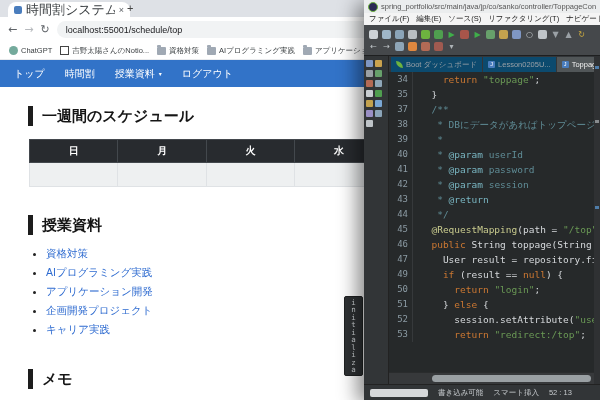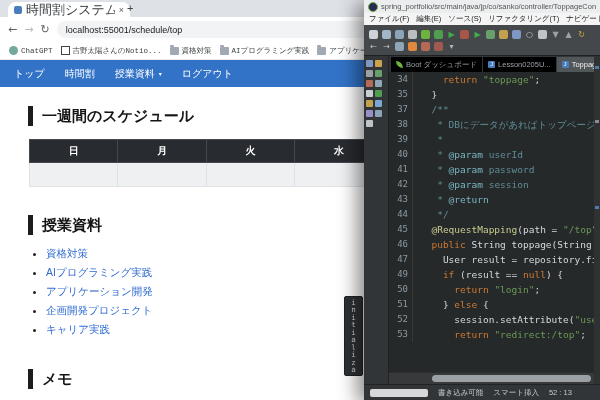--- a/index.html
+++ b/index.html
@@ -15,21 +15,21 @@
   .btab-title{font-size:13px;color:#3c4043;flex:1;white-space:nowrap;overflow:hidden;}
   .btab-close{font-size:9px;color:#5f6368;}
   .newtab{position:absolute;left:127px;top:2px;font-size:11px;color:#444;}
   .toolbar{height:25px;background:#fff;display:flex;align-items:center;gap:7px;padding:0 8px;}
   .nav-btn{color:#5f6368;font-size:11px;font-family:"DejaVu Sans",sans-serif;}
   .nav-btn.dim{color:#b6b9bd;}
   .addr{flex:0 1 300px;height:17px;background:#f1f3f4;border-radius:9px;display:flex;
         align-items:center;padding:0 9px;}
   .addr-text{font-size:9px;color:#202124;white-space:nowrap;}
   .bookmarks{height:17px;background:#fff;display:flex;align-items:center;gap:8px;
-             padding:0 9px;border-bottom:1px solid #e8eaed;overflow:hidden;font-family:Liberation Mono, monospace;}
+             padding:0 9px;border-bottom:1px solid #e8eaed;overflow:hidden;}
   .bm{display:flex;align-items:center;gap:3px;flex:0 0 auto;}
   .bm-lb{font-size:7.5px;color:#3c4043;white-space:nowrap;}
   .bm-ic{width:9px;height:8px;flex:0 0 auto;position:relative;}
   .bm-ic.folder{background:#a0a9b4;border-radius:1px;}
   .bm-ic.folder::before{content:"";position:absolute;top:-2px;left:0;width:4px;height:2px;
                         background:#a0a9b4;border-radius:1px 1px 0 0;}
   .bm-ic.chatgpt{border-radius:50%;background:#74aa9c;height:9px;}
   .bm-ic.notion{background:#fff;border:1px solid #444;width:7px;height:7px;}
   .navbar{height:27px;background:#3273c8;display:flex;align-items:center;padding:0 4px;}
   .nav-item{color:#fff;font-size:10px;padding:0 10px;display:flex;align-items:center;gap:4px;
@@ -70,21 +70,21 @@
   .tb-ic{width:9px;height:9px;border-radius:2px;font-size:8px;line-height:9px;text-align:center;
          font-family:"DejaVu Sans",sans-serif;}
   .tb-ic.glyph{background:transparent;}
   .e-main{flex:1;display:flex;min-height:0;}
   .e-leftstrip{width:20px;background:#323537;border-right:1px solid #222;display:flex;
                flex-wrap:wrap;gap:3px 2px;padding:4px 2px;align-content:flex-start;}
   .ls-ic{width:7px;height:7px;border-radius:1px;}
   .e-editor{flex:1;display:flex;flex-direction:column;min-width:0;}
   .e-tabs{height:16px;background:#333639;display:flex;align-items:flex-end;gap:1px;
           padding-left:2px;overflow:hidden;}
-  .e-tab{height:15px;display:flex;align-items:center;gap:3px;padding:0 5px;background:#000000;
+  .e-tab{height:15px;display:flex;align-items:center;gap:3px;padding:0 5px;background:#0c4a6e;
          color:#9aa0a6;font-size:7.5px;white-space:nowrap;}
   .e-tab.active{background:#515658;color:#f0f0f0;}
   .tic{flex:0 0 auto;}
   .tic.spring-leaf{width:7px;height:7px;background:#6db33f;border-radius:0 100% 0 100%;}
   .tic.java-file{width:7px;height:7px;background:#4a7dbd;color:#fff;font-size:5.5px;
                  line-height:7px;text-align:center;border-radius:1px;}
   .e-code{flex:1;background:#26292a;overflow:hidden;font-family:"DejaVu Sans Mono",monospace;}
   .cl{display:flex;height:15px;line-height:15px;}
   .ln{flex:0 0 19px;text-align:right;padding-right:4px;font-size:9px;color:#8b9aa3;
       border-right:1px solid #36393b;}

